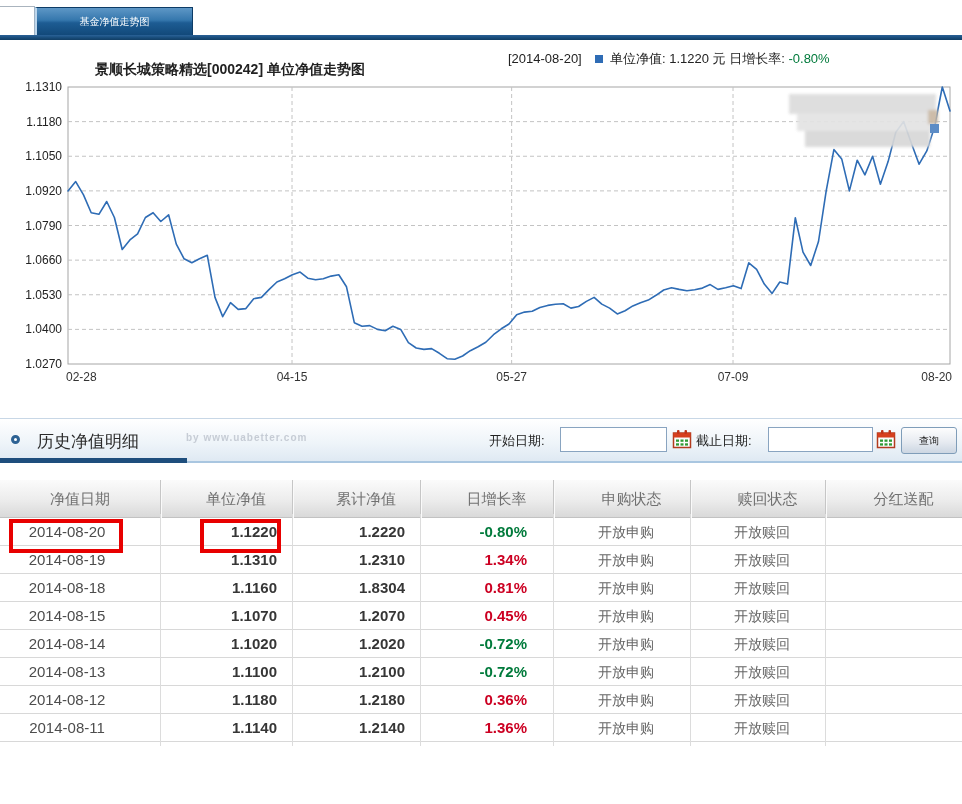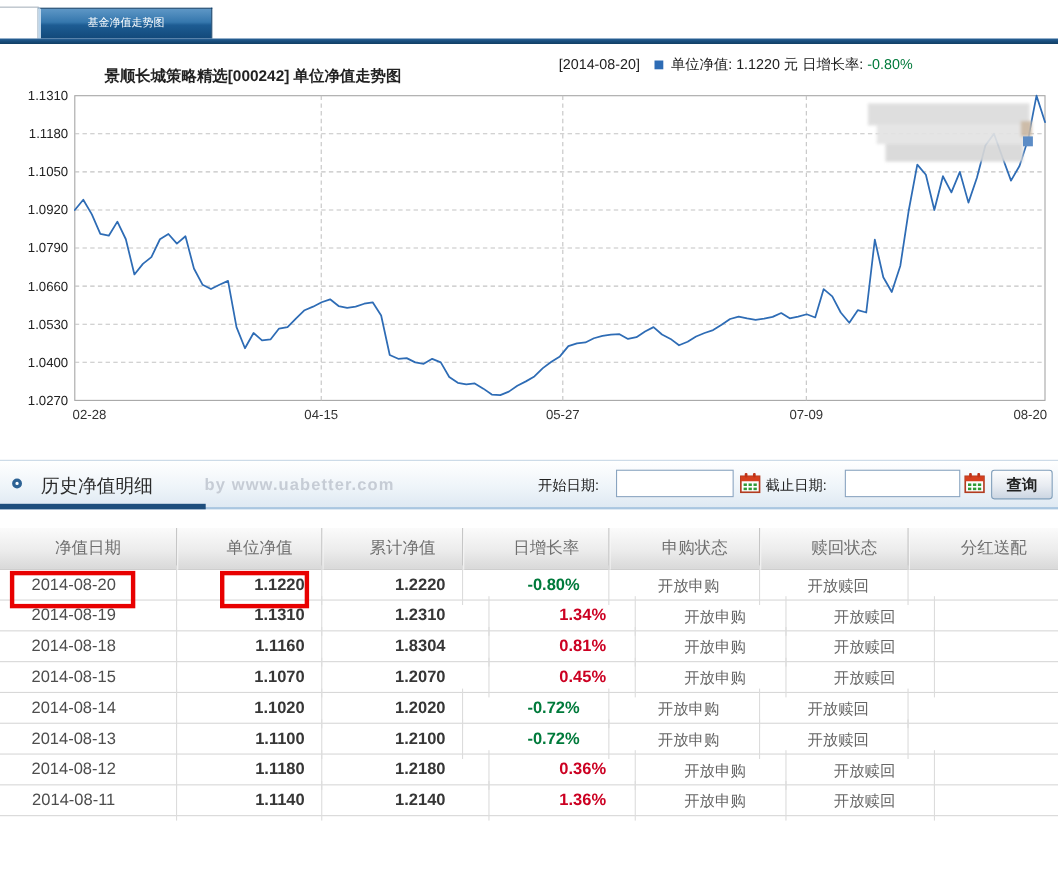--- a/index.html
+++ b/index.html
@@ -26,44 +26,44 @@
   #chart-svg { position:absolute; left:0; top:0; }
 
   
   .section-bar { position:absolute; left:0; top:418px; width:962px; height:45px;
     background:linear-gradient(180deg,#ffffff 0%,#eef4f9 55%,#dde8f2 100%);
     border-top:1px solid #c8d7e6; }
   .section-bar .underline-light { position:absolute; left:0; bottom:0; width:962px; height:2px; background:#a9c6e0; }
   .section-bar .underline-dark { position:absolute; left:0; bottom:0; width:187px; height:5px; background:#1e4e7d; }
   .bullet { position:absolute; left:11px; top:16px; width:9px; height:9px; border:3px solid #2d6294; border-radius:50%; background:#fff; }
   .section-title { position:absolute; left:37px; top:11px; font-size:17px; font-weight:normal; color:#2b2b2b; }
-  .watermark { position:absolute; left:186px; top:13px; font-size:15px; font-weight:bold; color:#c6ccd5; letter-spacing:1px; }
+  .watermark { position:absolute; left:186px; top:13px; font-size:10px; font-weight:bold; color:#c6ccd5; letter-spacing:1px; }
   .date-label { position:absolute; top:13px; font-size:13px; color:#222; }
   .date-input { position:absolute; top:8px; height:25px; border:1px solid #89a4c0; background:#fff; font-size:13px; padding:0 4px; }
   .cal-btn { position:absolute; top:10px; width:20px; height:20px; cursor:pointer; border:none; background:transparent; padding:0; }
   .query-btn { position:absolute; left:901px; top:8px; width:56px; height:27px;
     background:linear-gradient(180deg,#fdfdfd 0%,#e7ebf1 55%,#ccd6e2 100%);
-    border:1px solid #7f9db9; border-radius:3px; font-size:14px; font-weight:bold; color:#222; cursor:pointer; }
+    border:1px solid #7f9db9; border-radius:3px; font-size:10px; font-weight:normal; color:#222; cursor:pointer; }
 
   
   .nav-table { position:absolute; left:0; top:480px; width:962px; }
   .thead { display:flex; height:38px; align-items:center;
     background:linear-gradient(180deg,#fbfbfb 0%,#ececec 55%,#d9d9d9 100%);
     border-bottom:1px solid #c2c2c2; color:#707070; font-size:15px; }
   .th { text-align:center; height:38px; line-height:38px; }
   .th + .th { border-left:1px solid #c6c6c6; box-shadow:inset 1px 0 0 #fafafa;padding-left:19px; }
   .tr { display:flex; height:28px; align-items:center; border-bottom:1px solid #d8d8d8; font-size:15px; }
   .td { height:36px; line-height:36px; }
   .td + .td { border-left:1px solid #dcdcdc; }
   .c0 { width:160px; } .c1 { width:132px; } .c2 { width:128px; } .c3 { width:133px; }
   .c4 { width:137px; } .c5 { width:135px; } .c6 { flex:1; }
   .td.c0 { text-align:center; padding-right:26px; color:#4d4d4d; }
   .td.c1, .td.c2 { text-align:right; padding-right:15px; font-weight:bold; color:#363636; }
   .td.c3 { text-align:right; padding-right:26px; font-weight:bold; }
-  .td.c3.neg { color:#007a3b; } .td.c3.pos { color:#cc0022;margin-left:24px; }
+  .td.c3.neg { color:#007a3b; } .td.c3.pos { color:#cc0022; }
   .td.c4, .td.c5 { text-align:center; color:#666; font-size:14px;padding-left:8px; }
 
   
   .hl-box { position:absolute; border:4px solid #e80000; background:transparent; }
   .hl-date { left:9px; top:519px; width:114px; height:34px; }
   .hl-nav { left:200px; top:519px; width:81px; height:34px; }
 </style>
 </head>
 <body>
 

